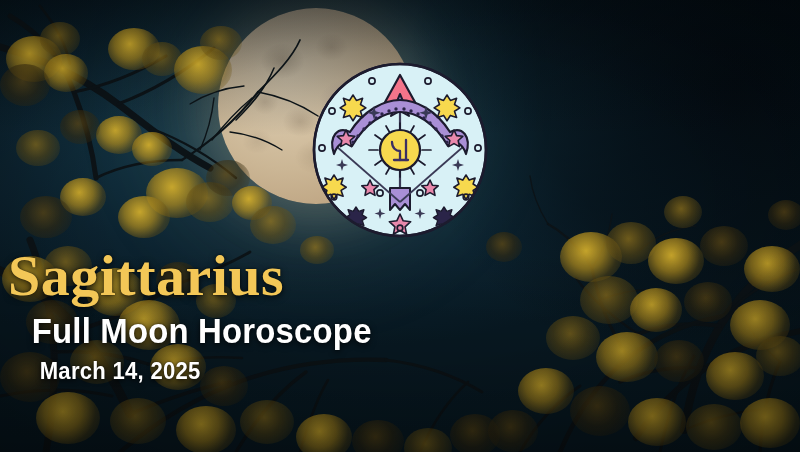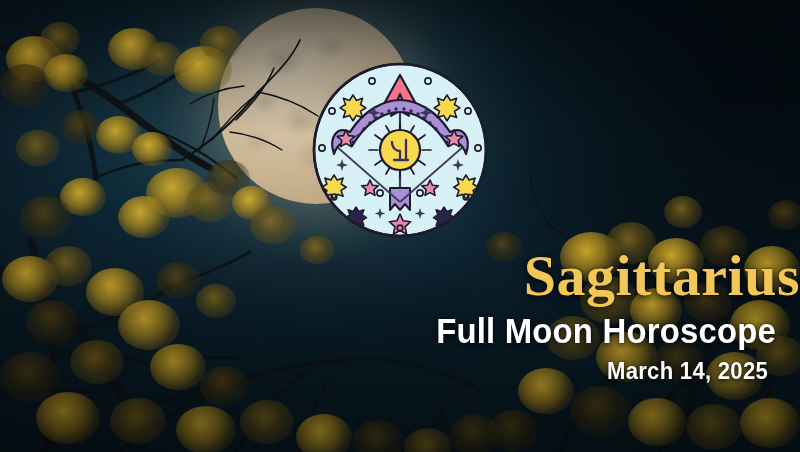--- a/index.html
+++ b/index.html
@@ -136,24 +136,24 @@
     left: 312px;
     top: 62px;
     width: 176px;
     height: 176px;
   }
   .emblem svg { display:block; width: 176px; height: 176px; }
 
   
   .text-block {
     position: absolute;
-    left: 0;
+    left: 8px;
     right: 0;
     top: 246px;
-    text-align: right;
+    text-align: left;
   }
   .sign-title {
     font-family: "Liberation Serif", "DejaVu Serif", serif;
     font-weight: 700;
     font-size: 58px;
     line-height: 1.05;
     color: #f3c757;
     letter-spacing: 0.5px;
     margin: 0;
     text-shadow: 0 2px 7px rgba(0,0,0,0.75), 0 0 2px rgba(0,0,0,0.6);

